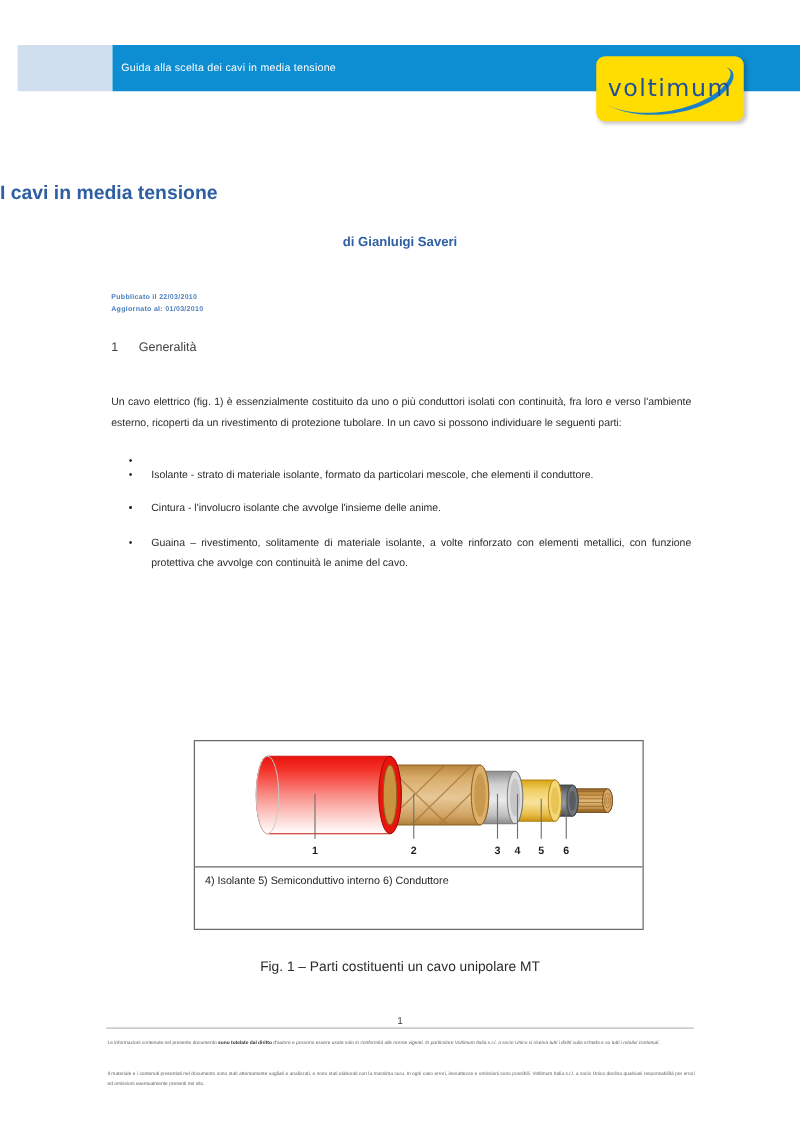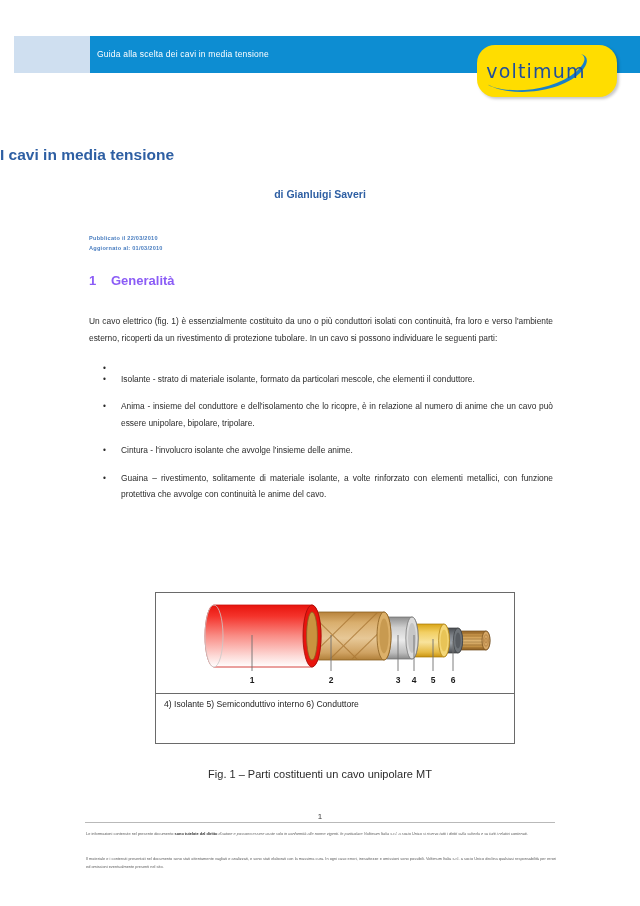--- a/index.html
+++ b/index.html
@@ -37,24 +37,24 @@
     top: 49px;
     font-size: 8.5px;
     color: #ffffff;
     letter-spacing: .2px;
     white-space: nowrap;
   }
   #logo-box {
     position: absolute;
     left: 477px;
     top: 45px;
-    width: 140px;
+    width: 118px;
     height: 52px;
     background: #ffdd00;
-    border-radius: 18px;
+    border-radius: 7px;
     box-shadow: 2px 2px 3px rgba(0,0,0,.22);
     overflow: hidden;
   }
   #logo-swoosh {
     position: absolute;
     left: 0;
     top: 0;
     width: 118px;
     height: 52px;
   }
@@ -102,23 +102,23 @@
     font-weight: bold;
     color: #4a7ec0;
     line-height: 1.75;
     letter-spacing: .25px;
   }
 
   #section-heading {
     position: absolute;
     left: 89px;
     top: 273px;
-    font-size: 13px;
-    font-weight: bold;
-    color: #8b5cf6;
+    font-size: 10px;
+    font-weight: normal;
+    color: #404040;
   }
   #section-heading .num {
     display: inline-block;
     width: 22px;
   }
 
   #intro {
     position: absolute;
     left: 89px;
     top: 305px;
@@ -268,21 +268,20 @@
 <ul class="parts">
   <li>
     <span class="bullet">•</span>
   </li>
   <li>
     <span class="bullet">•</span>
     <span>Isolante - strato di materiale isolante, formato da particolari mescole, che elementi il conduttore.</span>
   </li>
   <li>
     <span class="bullet">•</span>
-    <span>Anima - insieme del conduttore e dell'isolamento che lo ricopre, è in relazione al numero di anime che un cavo può essere unipolare, bipolare, tripolare.</span>
   </li>
   <li>
     <span class="bullet">•</span>
     <span>Cintura - l'involucro isolante che avvolge l'insieme delle anime.</span>
   </li>
   <li>
     <span class="bullet">•</span>
     <span>Guaina – rivestimento, solitamente di materiale isolante, a volte rinforzato con elementi metallici, con funzione protettiva che avvolge con continuità le anime del cavo.</span>
   </li>
 </ul>

